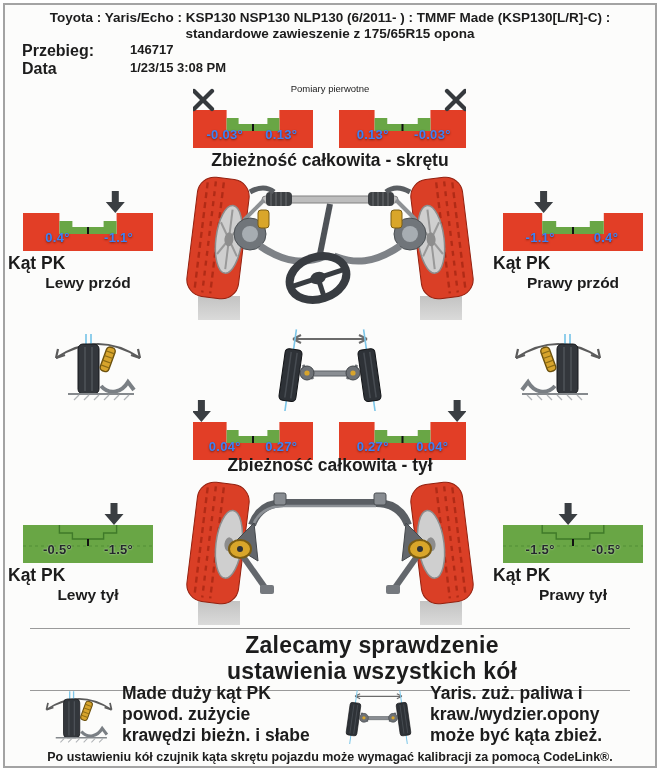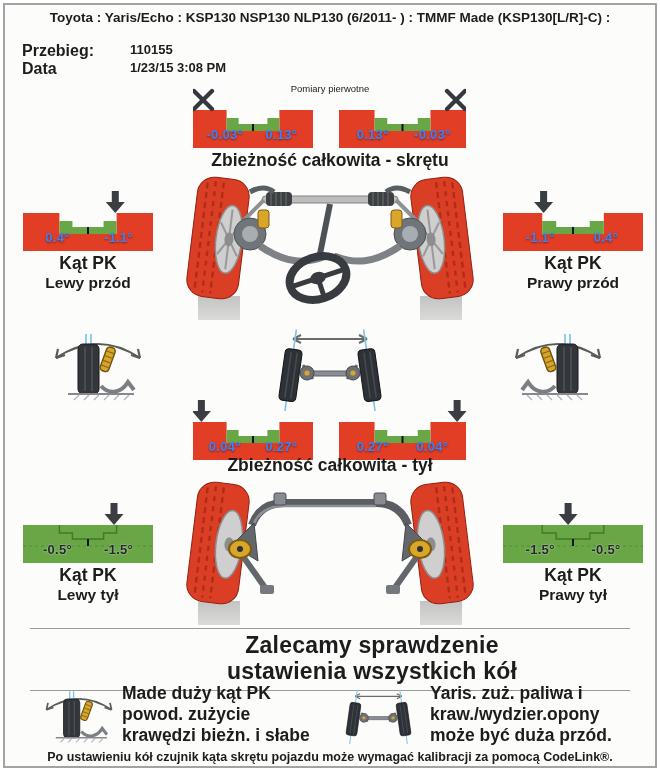--- a/index.html
+++ b/index.html
@@ -5,21 +5,21 @@
   html,body{margin:0;padding:0;background:#ffffff;}
   body{width:660px;height:771px;position:relative;font-family:"Liberation Sans",sans-serif;color:#1c1c1c;}
   .sheet{position:absolute;left:3px;top:3px;width:650px;height:761px;border:2px solid #a3a3a3;background:#fcfcfb;overflow:hidden;}
   .abs{position:absolute;}
   .center{left:0;width:100%;text-align:center;}
   .h1{font-size:13.5px;font-weight:bold;}
   .kv-label{font-size:16px;font-weight:bold;}
   .kv-value{font-size:13px;font-weight:bold;}
   .small-label{font-size:9.5px;}
   .sec-label{font-size:17.5px;font-weight:bold;}
-  .pk-title{font-size:17.5px;font-weight:bold;text-align:center;}
+  .pk-title{font-size:17.5px;font-weight:bold;}
   .pk-sub{font-size:15.5px;font-weight:bold;text-align:center;}
   .reco{font-size:23px;font-weight:bold;letter-spacing:.2px;padding-left:42px;}
   .note-text{font-size:17.5px;font-weight:bold;line-height:21px;white-space:nowrap;}
   .footer-note{font-size:12.5px;font-weight:bold;}
   .rule{height:1px;background:#9a9a9a;}
   .gauge{position:absolute;}
   .gauge svg{position:absolute;left:0;top:0;}
   .gval{position:absolute;top:39px;width:47%;text-align:center;font-weight:bold;font-size:13px;letter-spacing:.3px;}
   .gval-l{left:3%;}
   .gval-r{right:3%;}
@@ -73,22 +73,23 @@
       <circle cx="98" cy="50" r="7" fill="#6d7176" stroke="#43474b"></circle>
       <circle cx="52" cy="50" r="2.6" fill="#d7a42c"></circle>
       <circle cx="98" cy="50" r="2.6" fill="#d7a42c"></circle>
     </g>
   </defs>
 </svg>
 
 <div class="sheet">
 
   <div class="abs center h1" style="top:5px;">Toyota : Yaris/Echo : KSP130 NSP130 NLP130 (6/2011- ) : TMMF Made (KSP130[L/R]-C) :</div>
+  <div class="abs center h1" style="top:21px;">standardowe zawieszenie z 175/65R15 opona</div>
   <div class="abs kv-label" style="left:17px;top:37px;">Przebieg:</div>
-  <div class="abs kv-value" style="left:125px;top:37px;">110155</div>
+  <div class="abs kv-value" style="left:125px;top:37px;">146717</div>
   <div class="abs kv-label" style="left:17px;top:55px;">Data</div>
   <div class="abs kv-value" style="left:125px;top:55px;">1/23/15 3:08 PM</div>
   <div class="abs center small-label" style="top:78px;">Pomiary pierwotne</div>
 
   <div class="gauge gauge-red" style="left:188px;top:83px;width:120px;height:60px;">
       <svg width="120" height="60" viewBox="0 0 120 60">
         <path d="M0 22 H33.6 V43 H86.39999999999999 V22 H120 V60 H0 Z" fill="#e23e26"></path>
         <path d="M33.6 30 H45.6 V36 H74.4 V30 H86.39999999999999 V43 H33.6 Z" fill="#69a645"></path>
         <rect x="59" y="36" width="2" height="7" fill="#111111"></rect>
         <g stroke="#35393d" stroke-width="4.2" stroke-linecap="round">
@@ -320,18 +321,18 @@
     <div>Made duży kąt PK</div>
     <div>powod. zużycie</div>
     <div>krawędzi bieżn. i słabe</div>
   </div>
   <svg class="abs" style="left:326px;top:679px;" width="95" height="60" viewBox="0 0 150 88">
       <use href="#icon-toe-mini"></use>
     </svg>
   <div class="abs note-text" style="left:425px;top:678px;">
     <div>Yaris. zuż. paliwa i</div>
     <div>kraw./wydzier.opony</div>
-    <div>może być duża przód.</div>
+    <div>może być kąta zbież.</div>
   </div>
 
   <div class="abs center footer-note" style="top:745px;">Po ustawieniu kół czujnik kąta skrętu pojazdu może wymagać kalibracji za pomocą CodeLink®.</div>
 
 </div>
 
 </body></html>

